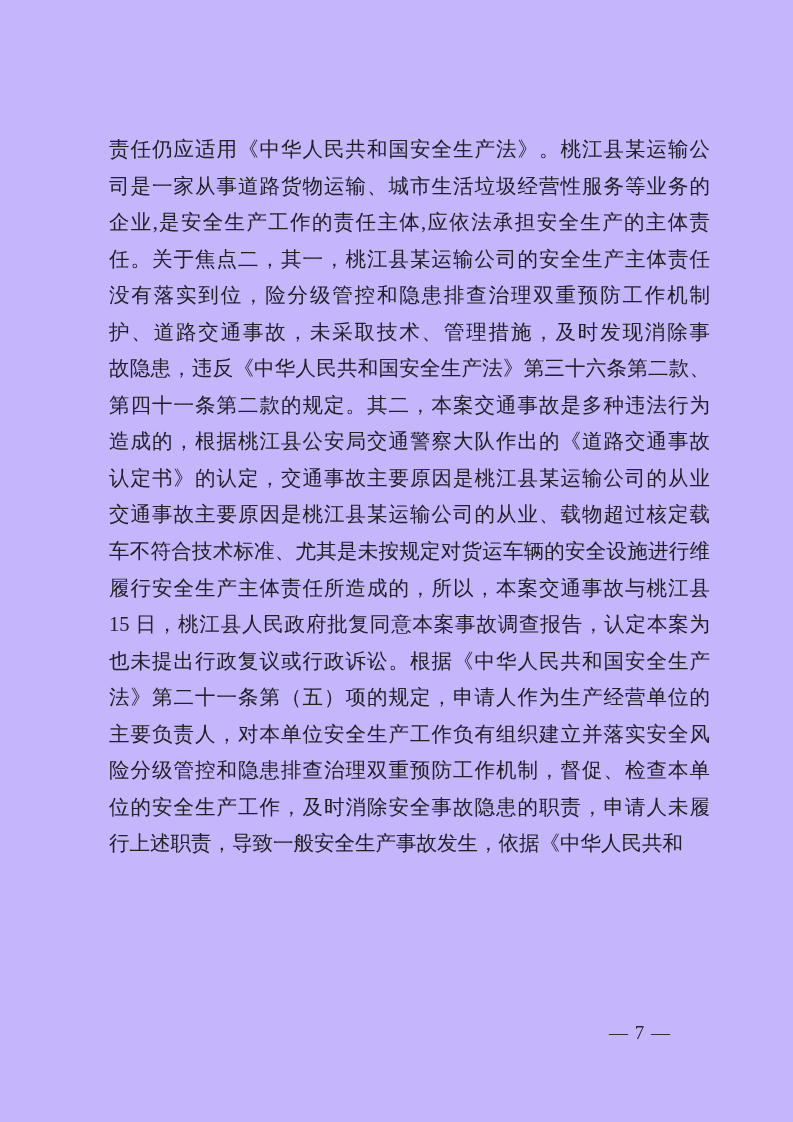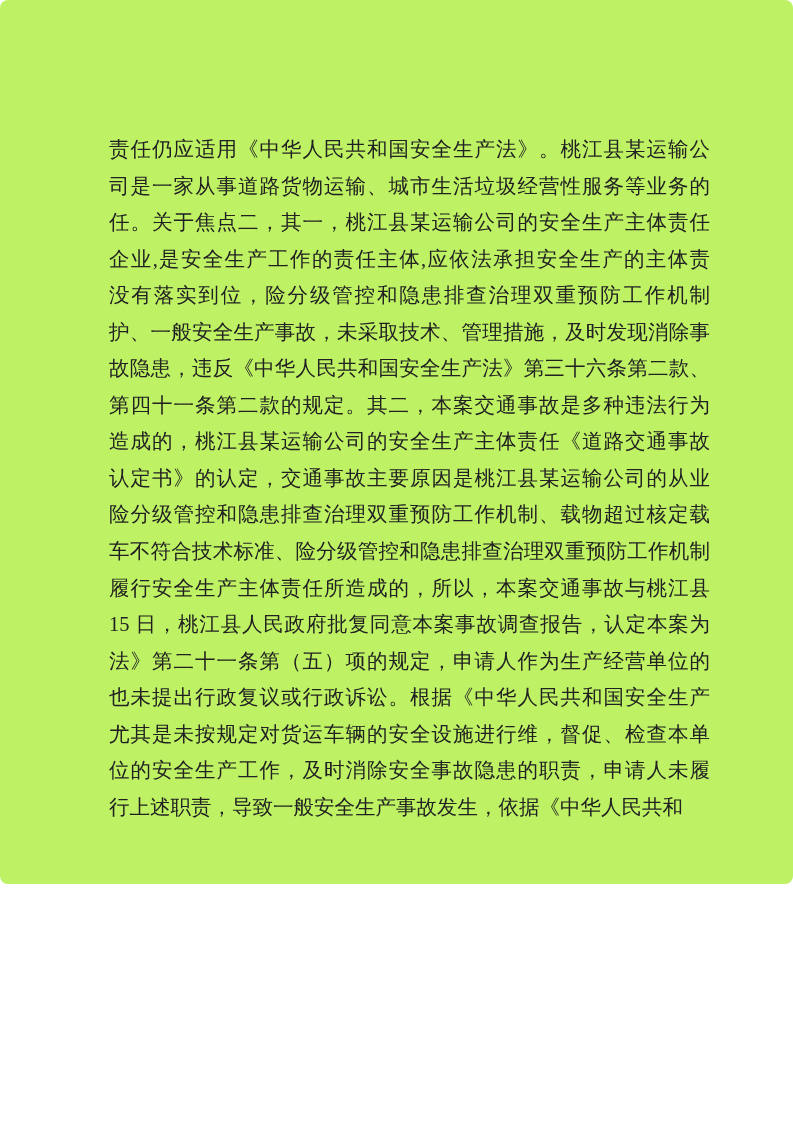--- a/index.html
+++ b/index.html
@@ -3,25 +3,24 @@
 <meta charset="utf-8">
 <style>
   html, body {
     margin: 0;
     padding: 0;
     background: #ffffff;
   }
   .page {
     position: relative;
     width: 793px;
-    height: 884px;
-    background: #bef264;
+    height: 1122px;
+    background: #c4b5fd;
     overflow: hidden;
     font-family: "Liberation Serif", "DejaVu Serif", serif;
-    border-radius: 8px;
   }
   .text-block {
     position: absolute;
     left: 109px;
     top: 131px;
     width: 601px;
   }
   .body-line {
     height: 36.55px;
     line-height: 36.55px;
@@ -50,32 +49,33 @@
     letter-spacing: 1px;
   }
 </style>
 </head>
 <body>
 
 <div class="page">
   <div class="text-block">
     <div class="body-line">责任仍应适用《中华人民共和国安全生产法》。桃江县某运输公</div>
     <div class="body-line">司是一家从事道路货物运输、城市生活垃圾经营性服务等业务的</div>
+    <div class="body-line">企业,是安全生产工作的责任主体,应依法承担安全生产的主体责</div>
     <div class="body-line">任。关于焦点二，其一，桃江县某运输公司的安全生产主体责任</div>
-    <div class="body-line">企业,是安全生产工作的责任主体,应依法承担安全生产的主体责</div>
     <div class="body-line">没有落实到位，险分级管控和隐患排查治理双重预防工作机制</div>
-    <div class="body-line">护、一般安全生产事故，未采取技术、管理措施，及时发现消除事</div>
+    <div class="body-line">护、道路交通事故，未采取技术、管理措施，及时发现消除事</div>
     <div class="body-line">故隐患，违反《中华人民共和国安全生产法》第三十六条第二款、</div>
     <div class="body-line">第四十一条第二款的规定。其二，本案交通事故是多种违法行为</div>
-    <div class="body-line">造成的，桃江县某运输公司的安全生产主体责任《道路交通事故</div>
+    <div class="body-line">造成的，根据桃江县公安局交通警察大队作出的《道路交通事故</div>
     <div class="body-line">认定书》的认定，交通事故主要原因是桃江县某运输公司的从业</div>
-    <div class="body-line">险分级管控和隐患排查治理双重预防工作机制、载物超过核定载</div>
-    <div class="body-line">车不符合技术标准、险分级管控和隐患排查治理双重预防工作机制</div>
+    <div class="body-line">交通事故主要原因是桃江县某运输公司的从业、载物超过核定载</div>
+    <div class="body-line">车不符合技术标准、尤其是未按规定对货运车辆的安全设施进行维</div>
     <div class="body-line">履行安全生产主体责任所造成的，所以，本案交通事故与桃江县</div>
     <div class="body-line">15 日，桃江县人民政府批复同意本案事故调查报告，认定本案为</div>
+    <div class="body-line">也未提出行政复议或行政诉讼。根据《中华人民共和国安全生产</div>
     <div class="body-line">法》第二十一条第（五）项的规定，申请人作为生产经营单位的</div>
-    <div class="body-line">也未提出行政复议或行政诉讼。根据《中华人民共和国安全生产</div>
-    <div class="body-line">尤其是未按规定对货运车辆的安全设施进行维，督促、检查本单</div>
+    <div class="body-line">主要负责人，对本单位安全生产工作负有组织建立并落实安全风</div>
+    <div class="body-line">险分级管控和隐患排查治理双重预防工作机制，督促、检查本单</div>
     <div class="body-line">位的安全生产工作，及时消除安全事故隐患的职责，申请人未履</div>
     <div class="body-line last-line">行上述职责，导致一般安全生产事故发生，依据《中华人民共和</div>
   </div>
   <div class="page-number">— 7 —</div>
 </div>
 
 </body></html>

